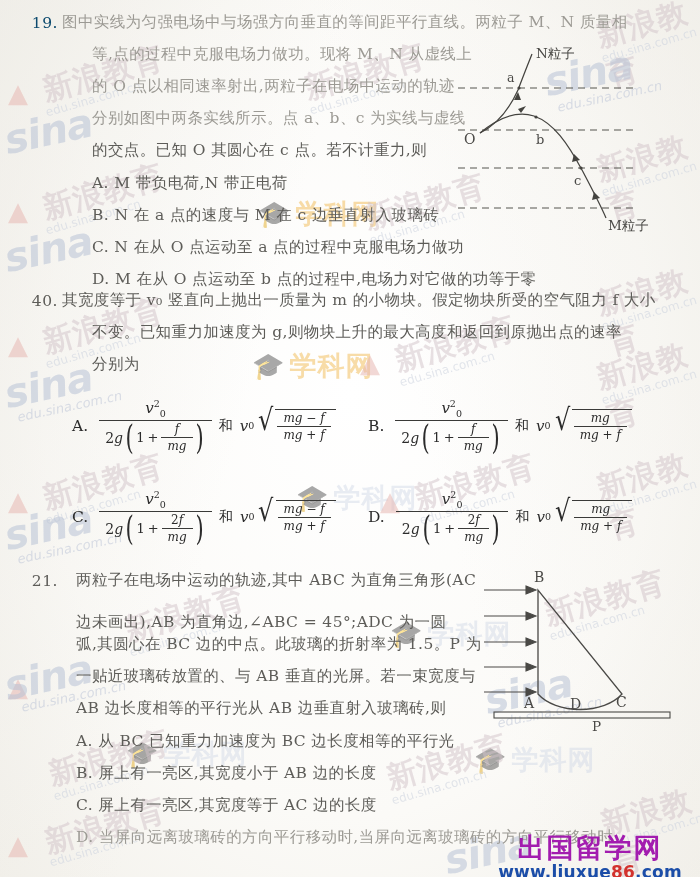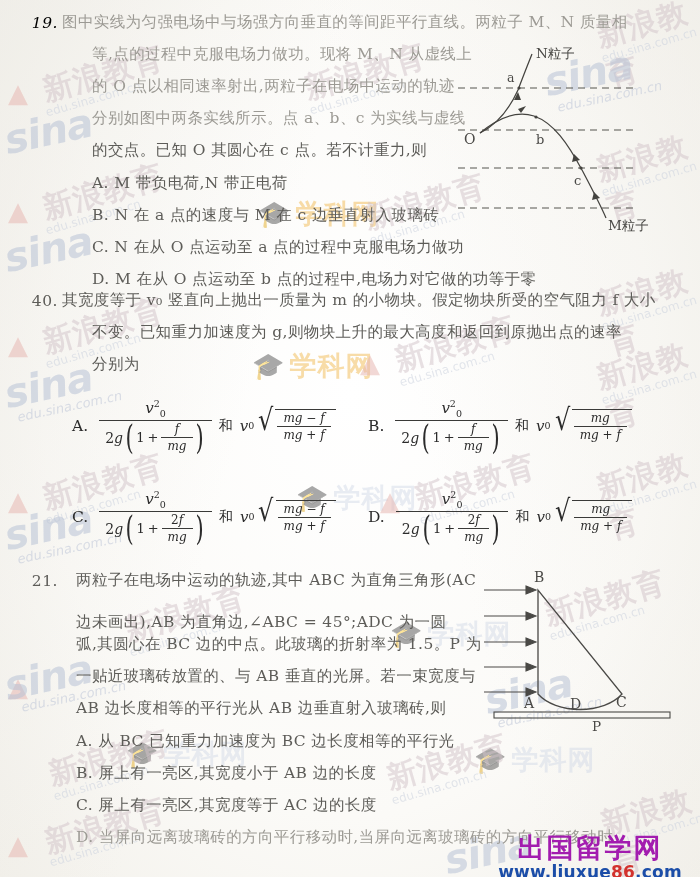--- a/index.html
+++ b/index.html
@@ -19,21 +19,21 @@
       radial-gradient(ellipse at 50% 45%, #ffffff 0%, #fbfaf7 62%, #f2f0ea 100%);
   }
   #content{position:absolute;inset:0;z-index:6;}
 
   
   .q{position:absolute;}
   .qnum{
     position:absolute;left:0;top:0;width:40px;text-align:right;
     font-size:15.5px;letter-spacing:.5px;
   }
-  .faded{color:#000000;font-style:italic;}
+  .faded{color:#0c4a6e;}
   .line{
     position:absolute;left:44px;
     font-size:15.5px;line-height:1;white-space:nowrap;
     letter-spacing:.4px;
   }
   .opt{letter-spacing:.4px;}
   .ink-light{color:#5d5c58;}
   .ink-faint{color:#9c9a94;}
 
   

